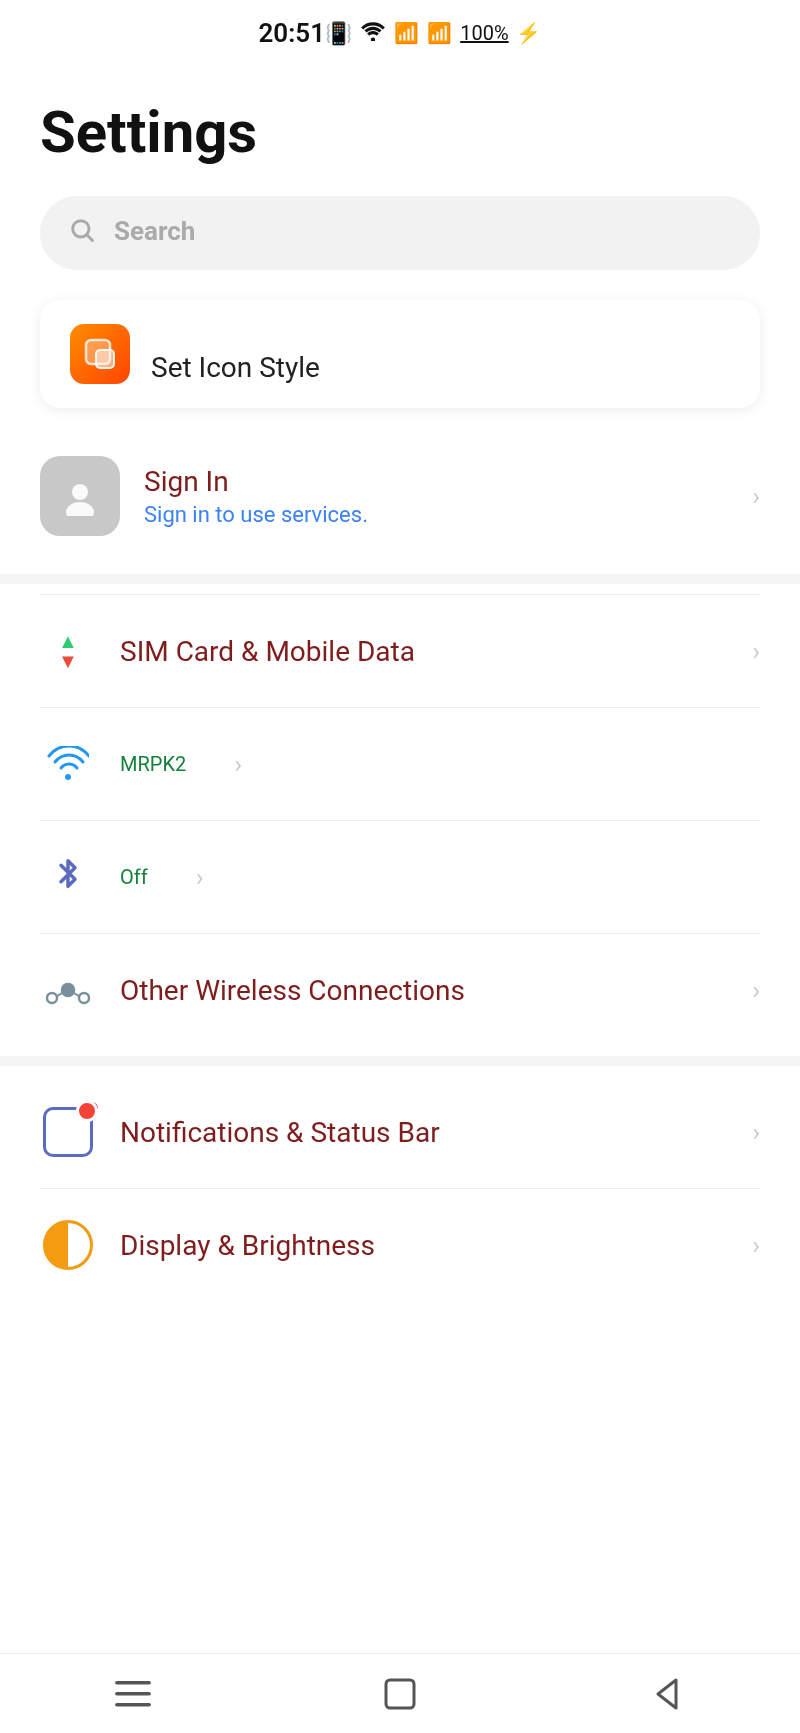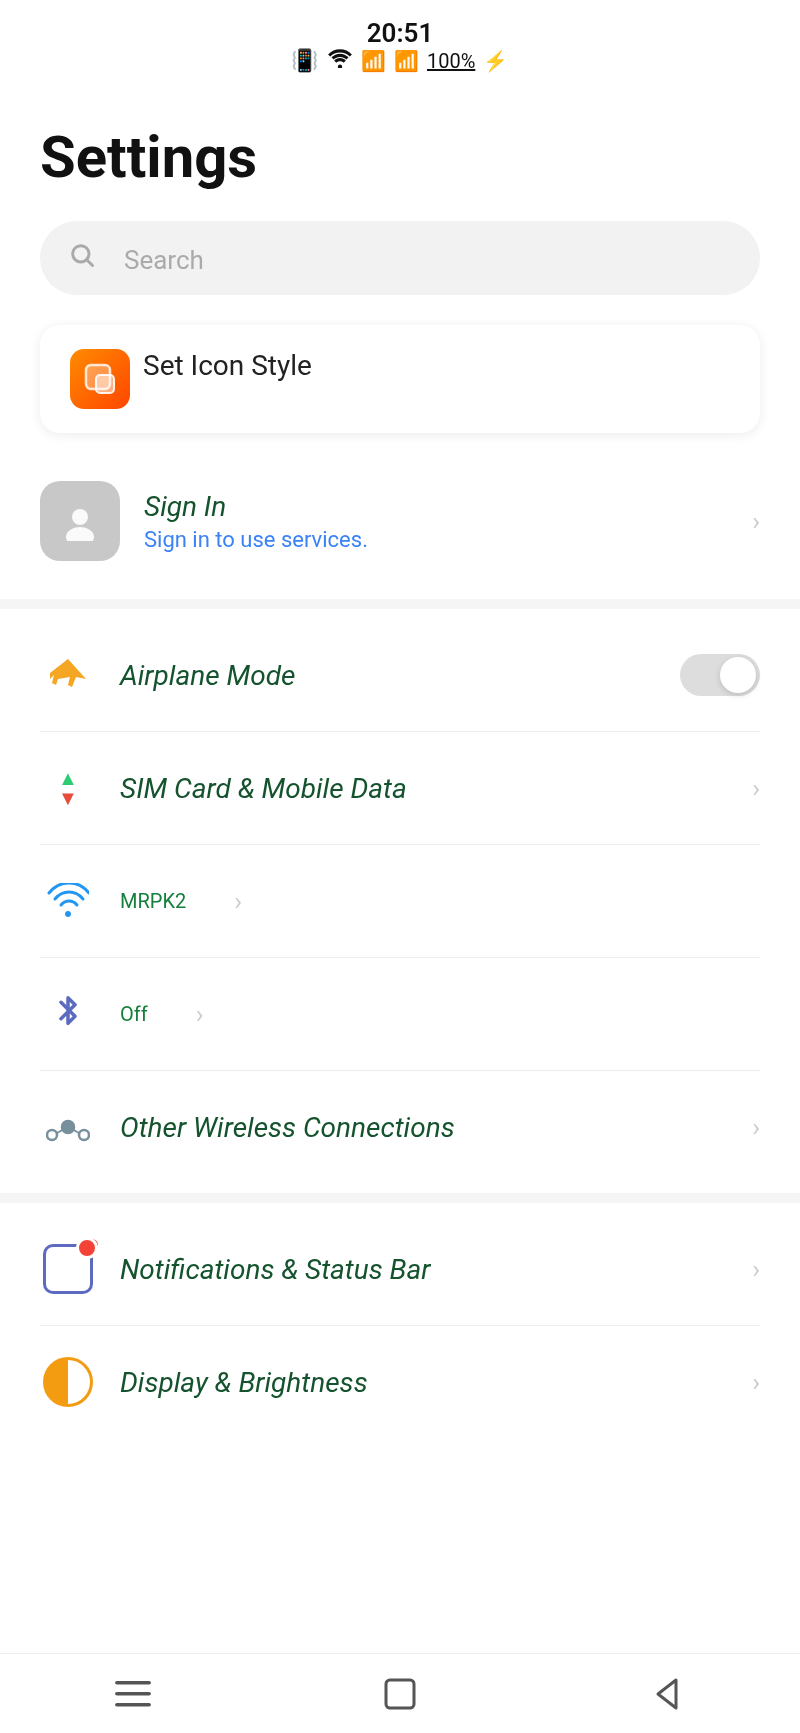--- a/index.html
+++ b/index.html
@@ -13,21 +13,20 @@
       overflow-x: hidden;
     }
 
     
     .status-bar {
       display: flex;
       justify-content: center;
       align-items: center;
       padding: 18px 30px 10px 30px;
       background: #fff;
-      flex-direction: column;
     }
     .status-time {
       font-size: 26px;
       font-weight: 600;
       color: #111;
     }
     .status-icons {
       display: flex;
       align-items: center;
       gap: 8px;
@@ -53,43 +52,44 @@
       font-weight: 700;
       color: #111;
     }
 
     
     .search-bar {
       margin: 10px 40px 30px 40px;
       background: #f2f2f2;
       border-radius: 50px;
       display: flex;
-      align-items: flex-end;
+      align-items: flex-start;
       padding: 20px 28px;
-      gap: 28px;
+      gap: 18px;
+      font-weight: bold;
     }
     .search-icon-wrap {
       color: #aaa;
       font-size: 24px;
     }
     .search-input-text {
       font-size: 26px;
       color: #aaa;
     }
 
     
     .card {
       margin: 0 40px 20px 40px;
       background: #fff;
       border-radius: 20px;
       box-shadow: 0 2px 12px rgba(0,0,0,0.08);
       padding: 24px 30px;
       display: flex;
-      align-items: flex-start;
-      gap: 13px;
+      align-items: flex-end;
+      gap: 21px;
       cursor: pointer;
     }
     .card-label {
       font-size: 28px;
       color: #222;
       flex: 1;
     }
 
     
     .section {
@@ -121,22 +121,21 @@
       display: flex;
       align-items: center;
       justify-content: center;
       font-size: 34px;
     }
     .setting-content {
       flex: 1;
     }
     .setting-title {
       font-size: 28px;
-      color: #14532d;
-      font-style: italic;
+      color: #7f1d1d;
     }
     .setting-subtitle {
       font-size: 22px;
       color: #3b82f6;
       margin-top: 4px;
     }
     .setting-value {
       font-size: 20px;
       color: #15803d;
       margin-right: 24px;
@@ -309,33 +308,20 @@
       <div class="setting-subtitle">Sign in to use services.</div>
     </div>
     <span class="chevron">›</span>
   </div>
 </div>
 
 <div class="section-divider"></div>
 
 <div class="section">
 
-  <div class="setting-row">
-    <div class="setting-icon">
-      <svg width="40" height="36" viewBox="0 0 40 36">
-        <path d="M20 2 L38 22 L28 20 L24 30 L20 28 L22 20 L10 22 L8 28 L4 26 L6 18 L2 22 L2 16 Z" fill="#f5a623"></path>
-      </svg>
-    </div>
-    <div class="setting-content">
-      <div class="setting-title">Airplane Mode</div>
-    </div>
-    <div class="toggle">
-      <div class="toggle-knob"></div>
-    </div>
-  </div>
 
   <div class="divider"></div>
 
   <div class="setting-row">
     <div class="setting-icon sim-arrows">
       <span class="sim-up">▲</span>
       <span class="sim-down">▼</span>
     </div>
     <div class="setting-content">
       <div class="setting-title">SIM Card &amp; Mobile Data</div>

